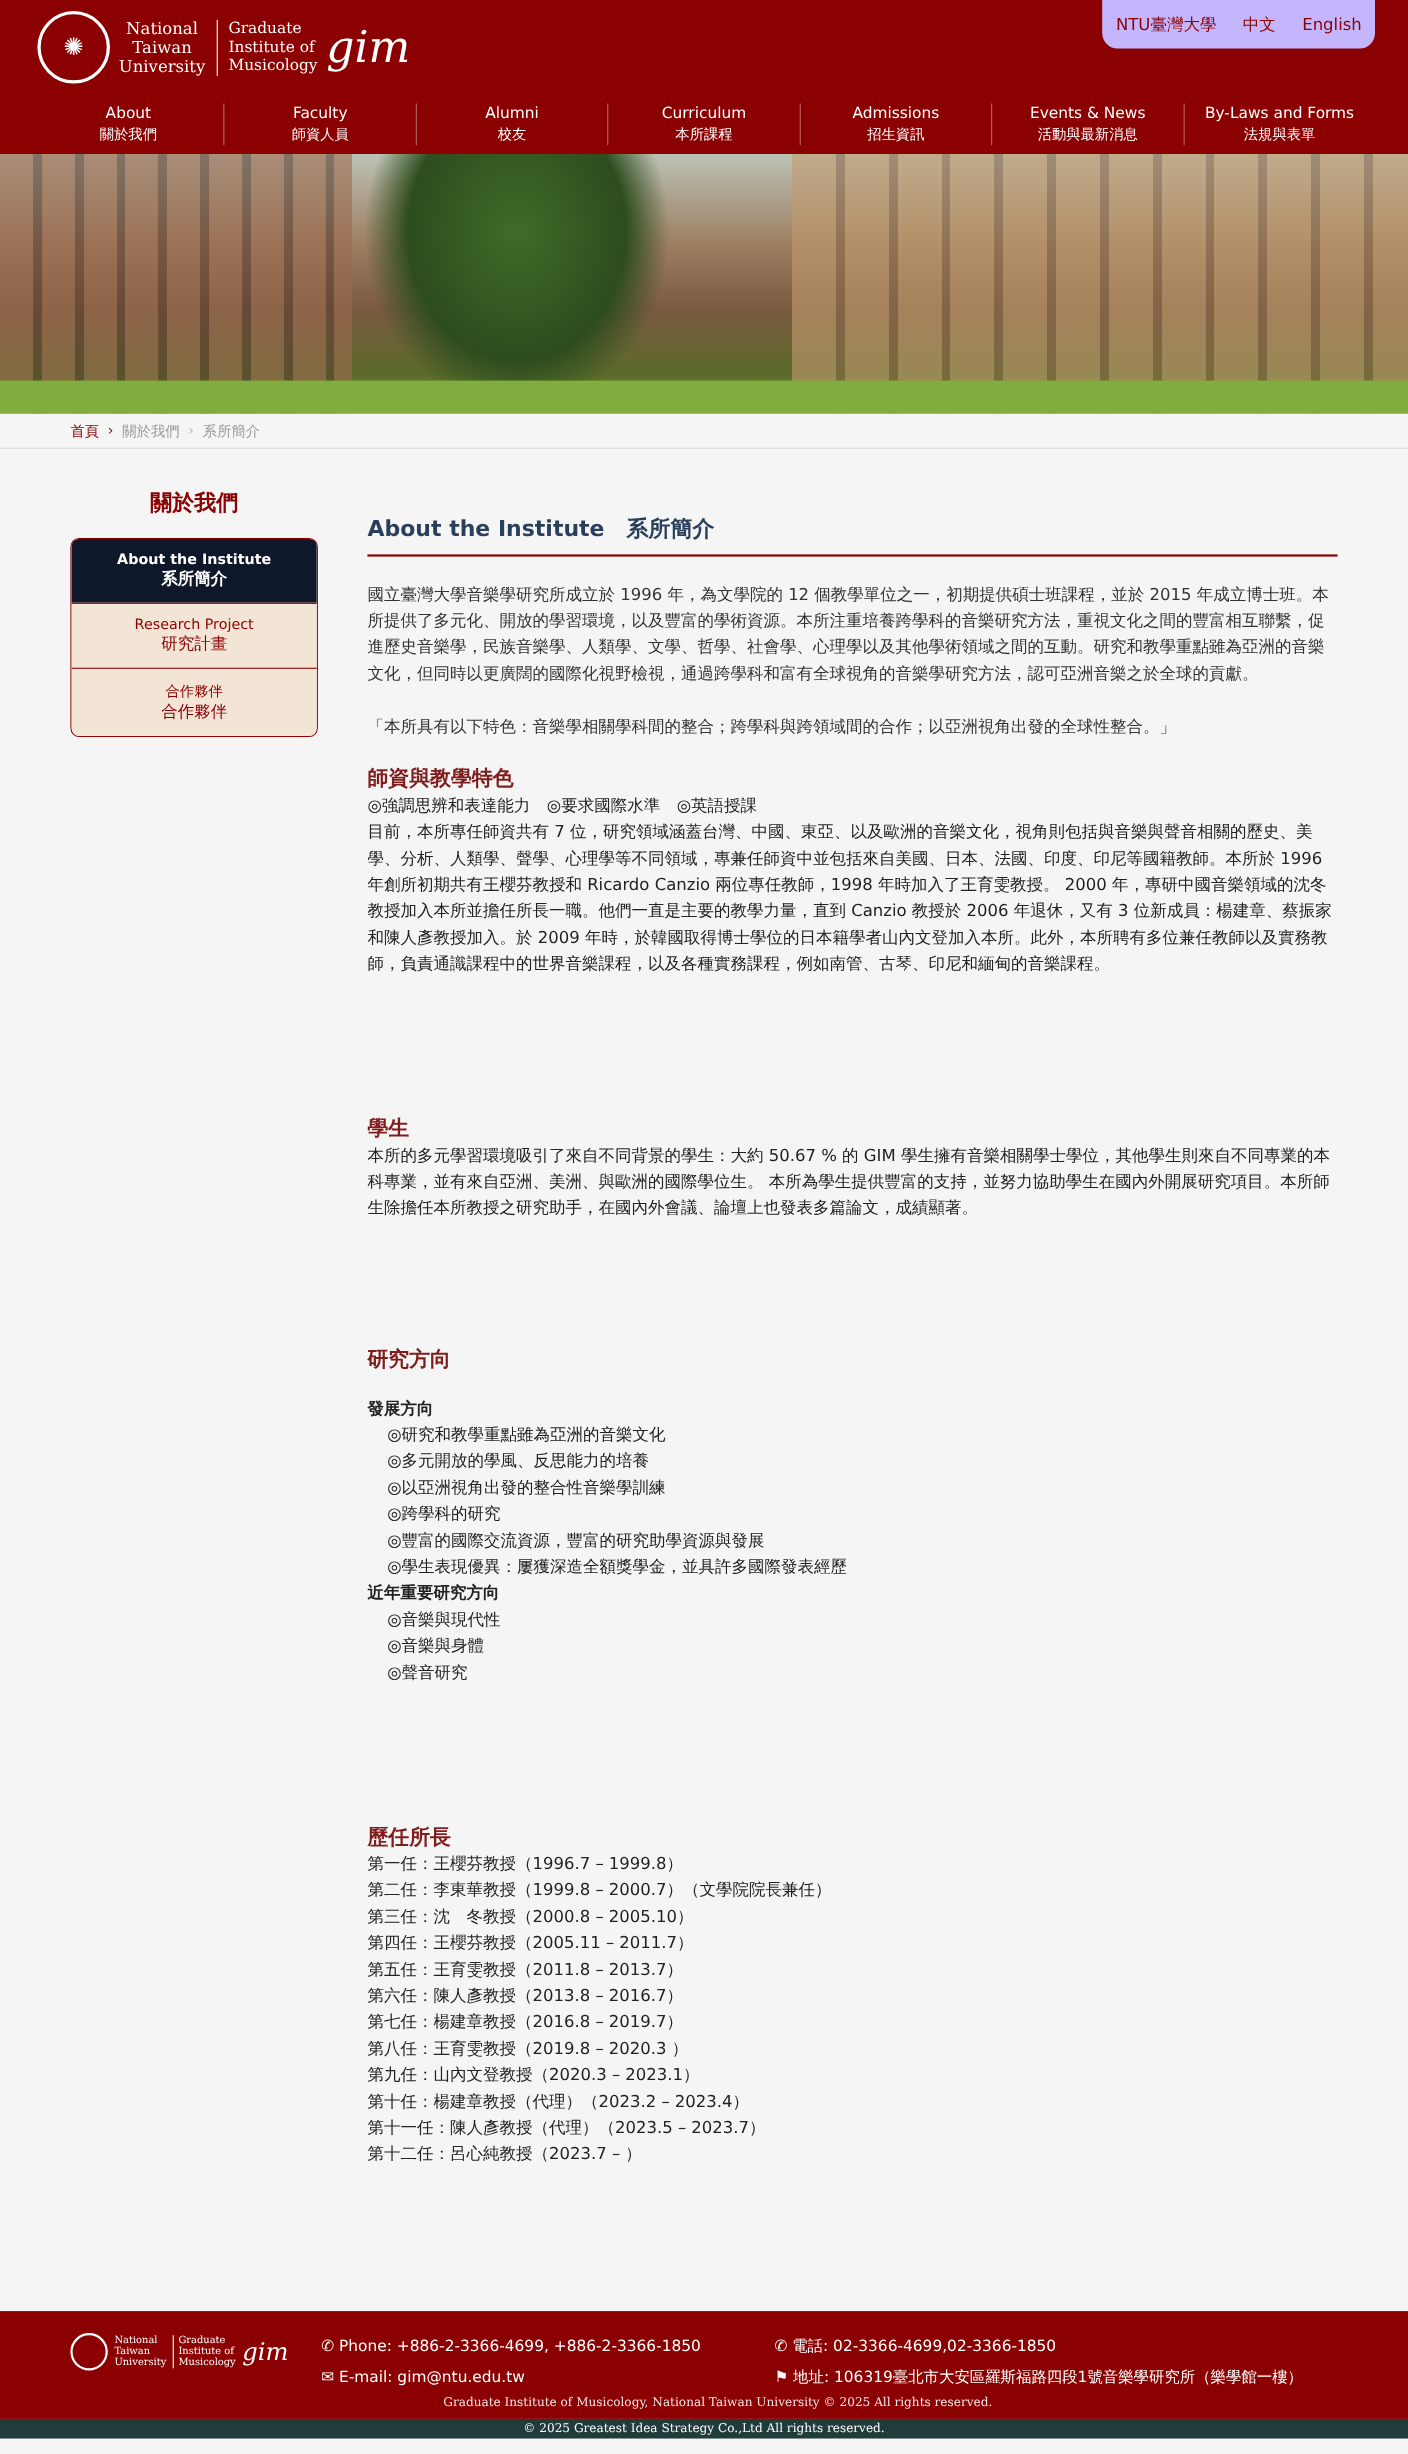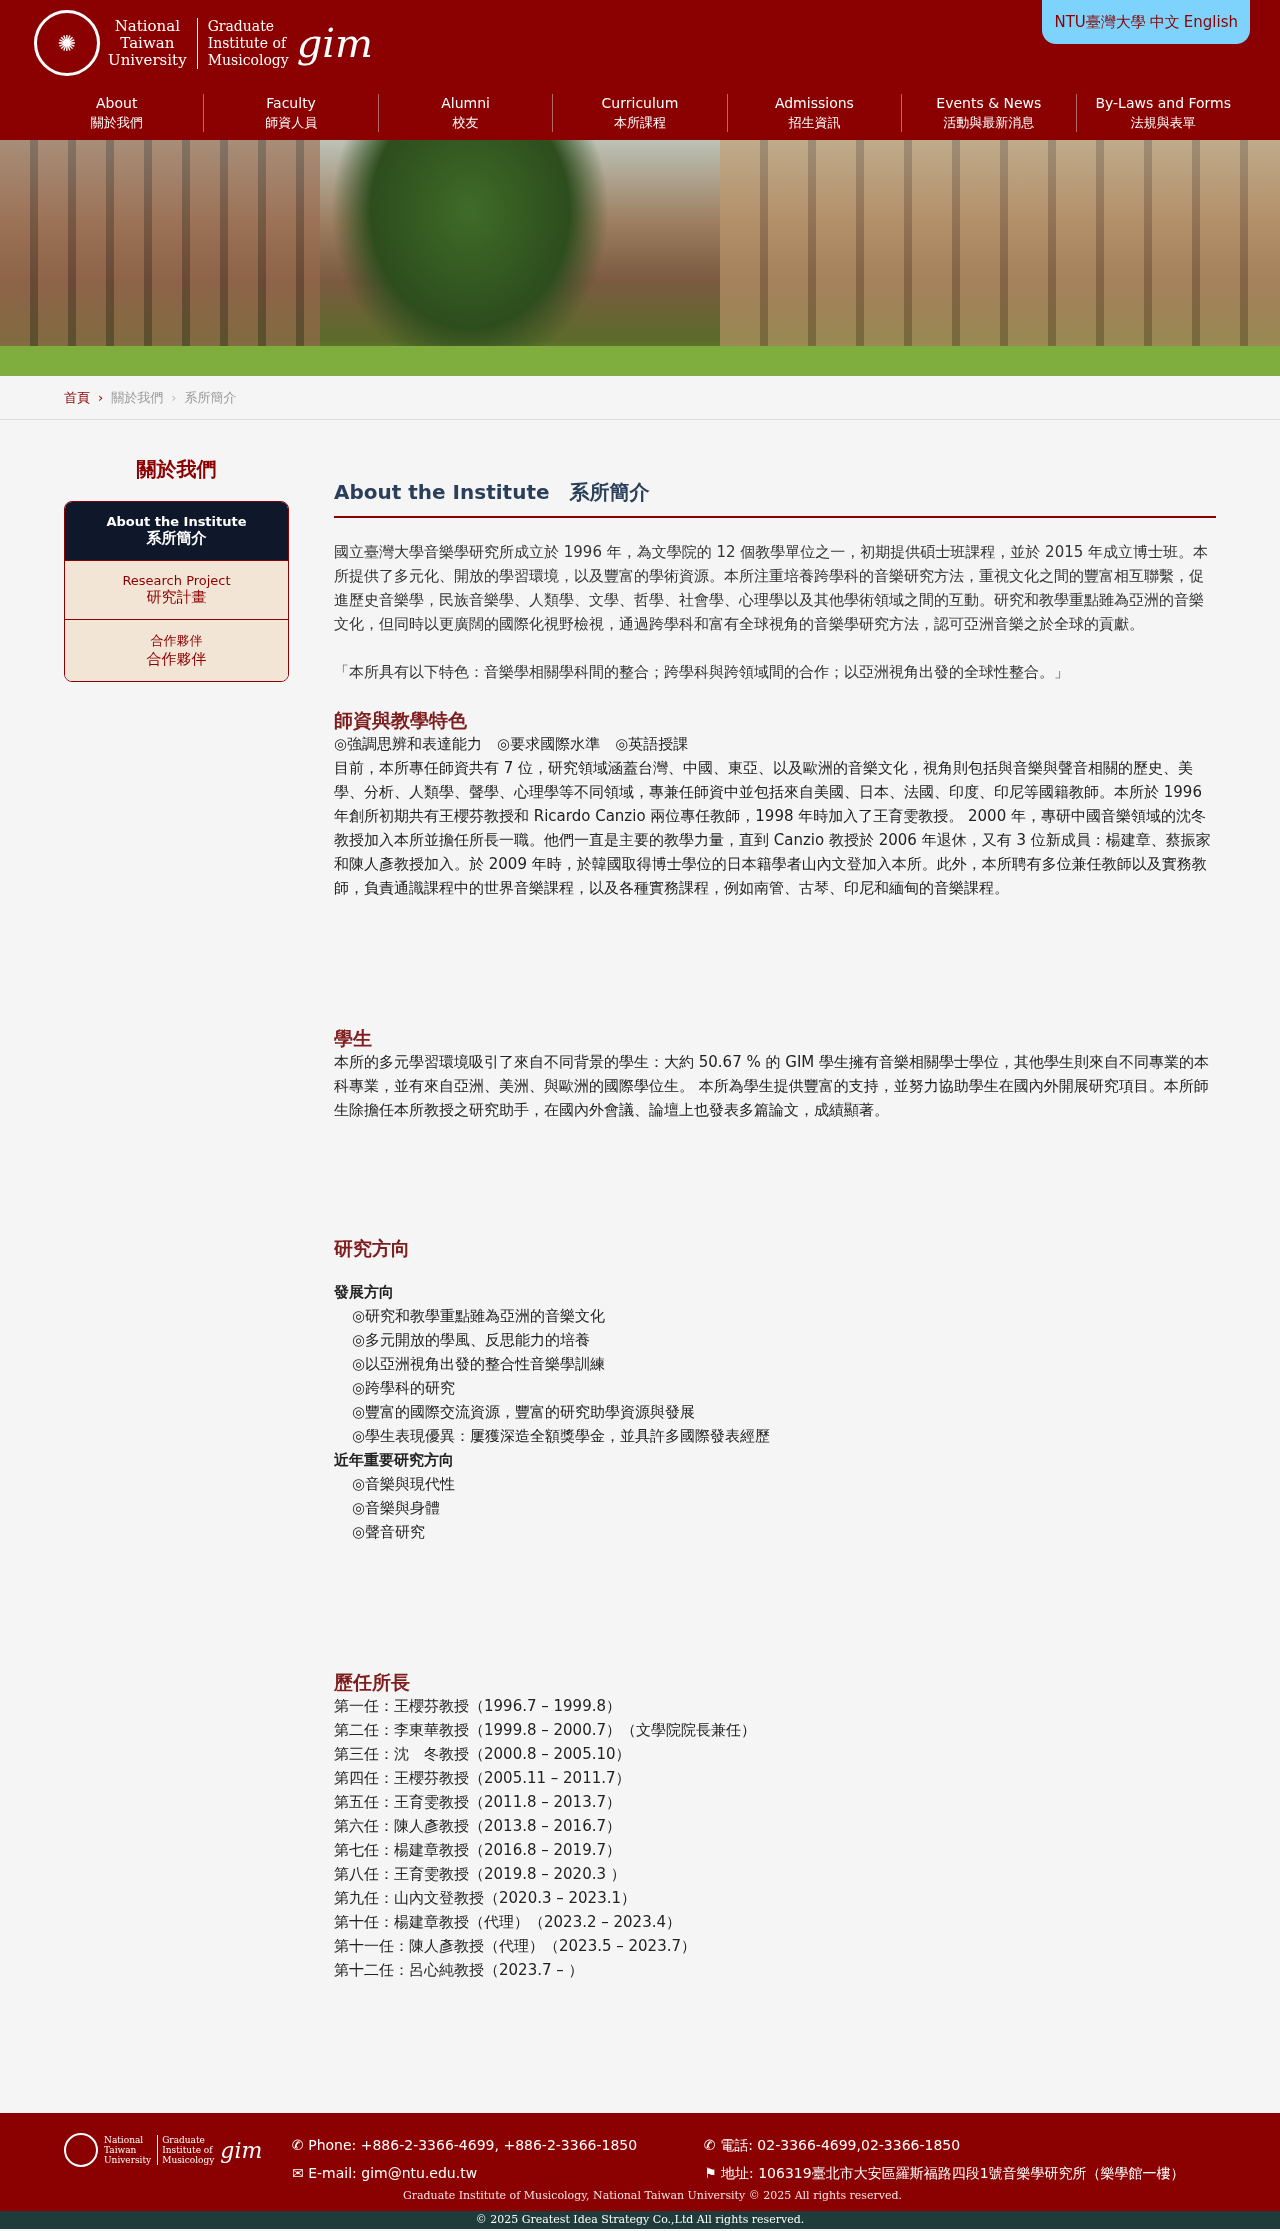--- a/index.html
+++ b/index.html
@@ -3,32 +3,32 @@
 <meta charset="utf-8">
 <style>
   * { box-sizing: border-box; margin: 0; padding: 0; }
   body { width: 1280px; background: #f5f5f6; font-family: "DejaVu Sans", sans-serif; color: #222; }
   .header { background: #8b0000; height: 140px; position: relative; }
   .logo { position: absolute; left: 34px; top: 10px; display: flex; align-items: center; color: #fff; }
   .seal { width: 66px; height: 66px; border-radius: 50%; border: 3px solid #fff; display: flex; align-items: center; justify-content: center; font-size: 22px; color: #fff; }
   .logo-ntu { margin-left: 8px; font-family: "DejaVu Serif", serif; font-size: 15px; line-height: 17px; text-align: center; padding-right: 10px; border-right: 1px solid #fff; }
   .logo-gim { margin-left: 10px; font-family: "DejaVu Serif", serif; font-size: 14px; line-height: 17px; }
   .logo-mark { margin-left: 8px; font-family: "DejaVu Serif", serif; font-size: 40px; font-style: italic; }
-  .lang { position: absolute; right: 30px; top: 0; background: #7dd3fc; border-radius: 0 0 14px 14px; height: 44px; display: flex; align-items: center; padding: 0 12px; gap: 4px; }
+  .lang { position: absolute; right: 30px; top: 0; background: #c4b5fd; border-radius: 0 0 14px 14px; height: 44px; display: flex; align-items: center; padding: 0 12px; gap: 24px; }
   .lang span { color: #8b0000; font-size: 15px; cursor: pointer; }
   .nav { position: absolute; left: 30px; right: 30px; top: 94px; display: flex; }
   .nav-item { flex: 1; text-align: center; color: #fff; font-size: 14px; line-height: 19px; border-left: 1px solid rgba(255,255,255,0.4); cursor: pointer; }
   .nav-item:first-child { border-left: none; }
   .nav-item .zh { font-size: 13px; }
   .banner { height: 236px; background: linear-gradient(180deg, #bcc2b6 0%, #9d7e60 35%, #7a5a40 60%, #5b6b2a 85%, #7fa13b 100%); position: relative; overflow: hidden; }
   .banner .tree { position: absolute; left: 330px; top: 0; width: 280px; height: 236px; background: radial-gradient(ellipse at 50% 30%, #3f6b28 0%, #2d4d1d 50%, transparent 70%); }
   .banner .bldg-r { position: absolute; right: 0; top: 0; width: 560px; height: 236px; background: repeating-linear-gradient(90deg, #c29b6e 0 40px, #8a6a4c 40px 48px); opacity: .6; }
   .banner .bldg-l { position: absolute; left: 0; top: 0; width: 320px; height: 236px; background: repeating-linear-gradient(90deg, #9b6a4f 0 30px, #5c3f30 30px 38px); opacity: .6; }
   .banner .grass { position: absolute; left: 0; right: 0; bottom: 0; height: 30px; background: #7fae3e; }
-  .breadcrumb { height: 44px; border-bottom: 1px solid #ddd; display: flex; align-items: center; padding-left: 64px; font-size: 13px; gap: 8px; background: #f5f5f6; }
+  .breadcrumb { height: 32px; border-bottom: 1px solid #ddd; display: flex; align-items: center; padding-left: 64px; font-size: 13px; gap: 8px; background: #f5f5f6; }
   .breadcrumb .home { color: #8b0000; cursor: pointer; }
   .breadcrumb .sep { color: #8b0000; }
   .breadcrumb .crumb { color: #999; }
   .content { display: flex; padding: 0 64px 0 64px; min-height: 1693px; }
   .sidebar { width: 225px; padding-top: 36px; }
   .side-title { text-align: center; color: #8b0000; font-size: 20px; font-weight: bold; margin-bottom: 18px; }
   .side-menu { border: 1px solid #8b0000; border-radius: 8px; overflow: hidden; }
   .side-item { background: #f3e5d6; text-align: center; padding: 12px 4px; border-top: 1px solid #8b0000; color: #8b0000; cursor: pointer; }
   .side-item:first-child { border-top: none; }
   .side-item .en { font-size: 13px; }

